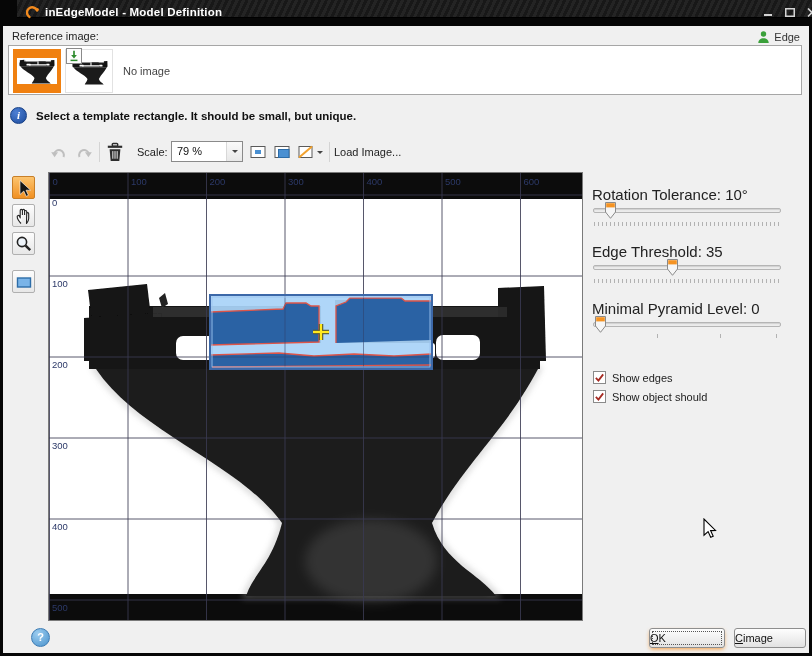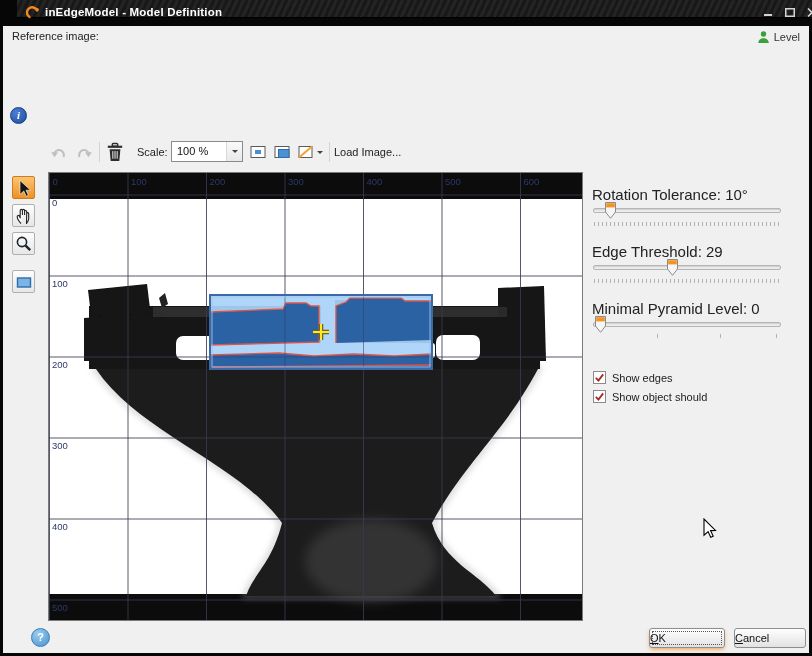--- a/index.html
+++ b/index.html
@@ -137,27 +137,52 @@
     </div>
   </div>
 
   <div class="client">
 
     <div class="basic-badge">
       <svg width="13" height="14" viewBox="0 0 13 14">
         <circle cx="6.5" cy="4" r="2.7" fill="#3aa03a"></circle>
         <path d="M1.3 13 c0-3.1 2.3-4.8 5.2-4.8 s5.2 1.7 5.2 4.8 z" fill="#3aa03a"></path>
       </svg>
-      <span>Level</span>
+      <span>Edge</span>
     </div>
     <div class="ref-label">Reference image:</div>
 
+    <div class="ref-box">
+      <div class="thumb sel">
+        <div class="pic">
+          <svg width="38" height="25" viewBox="30 100 472 330">
+              <use href="#objshape"></use>
+            </svg>
+        </div>
+      </div>
+      <div class="thumb unsel">
+        <div class="pic">
+          <svg width="38" height="25" viewBox="30 100 472 330">
+              <use href="#objshape"></use>
+            </svg>
+        </div>
+        <div class="badge">
+          <svg width="14" height="14" viewBox="0 0 15 15">
+            <path d="M7.5 2 v4.6" stroke="#2e8b2e" stroke-width="1.8"></path>
+            <polygon points="4.4,6.4 10.6,6.4 7.5,10.2" fill="#2e8b2e"></polygon>
+            <path d="M3.8 12.2 h7.4" stroke="#2e8b2e" stroke-width="1.6"></path>
+          </svg>
+        </div>
+      </div>
+      <span class="no-image">No image</span>
+    </div>
 
     <div class="info-row">
       <div class="info-ico">i</div>
+      <span class="info-txt">Select a template rectangle. It should be small, but unique.</span>
     </div>
 
     <div class="toolbar">
       <div class="tb" style="left:44px">
         <svg width="17" height="17" viewBox="0 0 17 17">
           <path d="M13.5 13 a5 5 0 1 0 -9.5 -3" stroke="#bfbfbf" stroke-width="2" fill="none"></path>
           <polygon points="1.2,8.2 8,8.2 4.6,13.2" fill="#bfbfbf"></polygon>
         </svg>
       </div>
       <div class="tb" style="left:70px">
@@ -170,21 +195,21 @@
       <div class="tb" style="left:100px">
         <svg width="18" height="20" viewBox="0 0 20 22">
           <rect x="7" y="1.5" width="6" height="3" rx="1" fill="none" stroke="#2d2d2d" stroke-width="1.6"></rect>
           <rect x="2" y="4" width="16" height="2.4" fill="#2d2d2d"></rect>
           <path d="M4 8 h12 l-1.2 13 h-9.6 z" fill="#2d2d2d"></path>
           <path d="M7.6 10 v8.5 M10 10 v8.5 M12.4 10 v8.5" stroke="#f0f0f0" stroke-width="1.1"></path>
         </svg>
       </div>
       <span class="tb-label" style="left:134px">Scale:</span>
       <div class="combo">
-        <span class="val">100 %</span>
+        <span class="val">79 %</span>
         <div class="arr"></div>
       </div>
       <div class="tb" style="left:243px">
         <svg width="20" height="20" viewBox="0 0 20 20">
           <rect x="3" y="4.5" width="14" height="11" fill="#fff" stroke="#5a5a5a"></rect>
           <rect x="7" y="8" width="6" height="4" fill="#4a90d2"></rect>
         </svg>
       </div>
       <div class="tb" style="left:267px">
         <svg width="20" height="20" viewBox="0 0 20 20">
@@ -297,21 +322,21 @@
     <div class="p-label" style="top:160px">Rotation Tolerance: 10°</div>
     <div class="slider" style="top:176px">
       <div class="track"></div>
       <svg class="thumb" width="11" height="17" viewBox="0 0 11 17" style="left: 12.39px;">
         <path d="M0.5 0.5 H10.5 V10 L5.5 16.3 L0.5 10 Z" fill="#f6f6f6" stroke="#8a8a8a"></path>
         <rect x="1.2" y="1.2" width="8.6" height="4.2" fill="#f59322"></rect>
       </svg>
     </div>
     <div class="ticks dense" style="top:196px"></div>
 
-    <div class="p-label" style="top:217px">Edge Threshold: 29</div>
+    <div class="p-label" style="top:217px">Edge Threshold: 35</div>
     <div class="slider" style="top:233px">
       <div class="track"></div>
       <svg class="thumb" width="11" height="17" viewBox="0 0 11 17" style="left: 74.34px;">
         <path d="M0.5 0.5 H10.5 V10 L5.5 16.3 L0.5 10 Z" fill="#f6f6f6" stroke="#8a8a8a"></path>
         <rect x="1.2" y="1.2" width="8.6" height="4.2" fill="#f59322"></rect>
       </svg>
     </div>
     <div class="ticks dense" style="top:253px"></div>
 
     <div class="p-label" style="top:274px">Minimal Pyramid Level: 0</div>
@@ -340,20 +365,20 @@
       <div class="cbox">
         <svg width="11" height="11" viewBox="0 0 12 12">
             <polyline points="2,6.5 4.8,9.3 10,2.6" fill="none" stroke="#a52a22" stroke-width="2"></polyline>
           </svg>
       </div>
       <span class="cblabel">Show object should</span>
     </div>
 
     <div class="help">?</div>
     <div class="btn ok"><span class="u">O</span><span>K</span></div>
-    <div class="btn cancel"><span class="u">C</span><span>ancel</span></div>
+    <div class="btn cancel"><span class="u">C</span><span>image</span></div>
 
     <svg class="cursor" width="15" height="21" viewBox="0 0 15 21">
       <path d="M1 1 L1 17.2 L5.1 13.6 L7.7 19.3 L10.2 18.2 L7.6 12.6 L12.5 12.4 Z" fill="#fff" stroke="#000" stroke-width="1.1"></path>
     </svg>
 
   </div>
 </div>
 
 </body></html>

